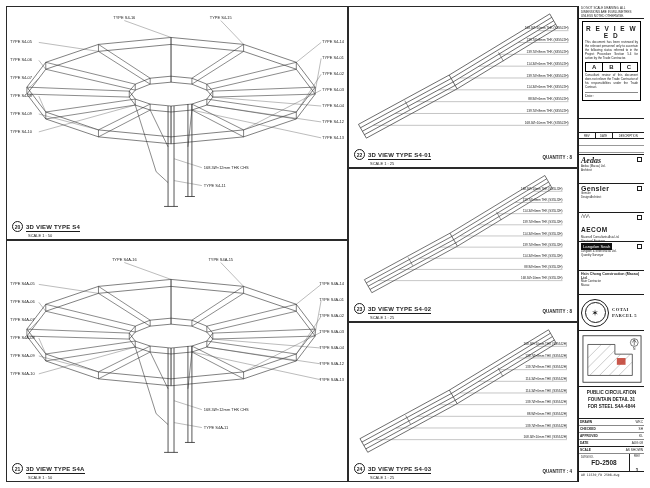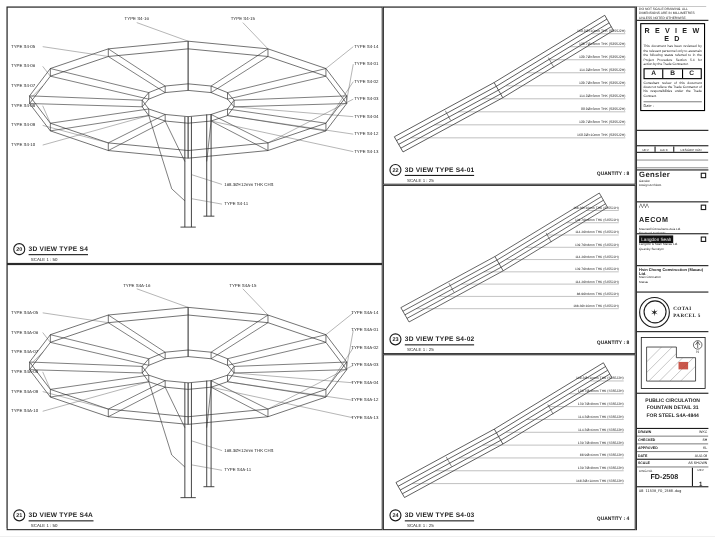--- a/index.html
+++ b/index.html
@@ -289,20 +289,28 @@
     <div class="tb-sec revtab" style="height:22px">
       <div class="revhead">
         <span>REV</span>
         <span>DATE</span>
         <span>DESCRIPTION</span>
       </div>
       <div class="revrow"></div>
       <div class="revrow"></div>
     </div>
 
+    <div class="tb-sec" style="height:29px">
+      <div class="crow">
+        <span class="logo logo-aedas">Aedas</span>
+        <span class="chk"></span>
+      </div>
+      <div class="c-sub">Aedas (Macau) Ltd.</div>
+      <div class="c-sub">Architect</div>
+    </div>
 
     <div class="tb-sec" style="height:29px">
       <div class="crow">
         <span class="logo logo-gensler">Gensler</span>
         <span class="chk"></span>
       </div>
       <div class="c-sub">Gensler</div>
       <div class="c-sub">Design Architect</div>
     </div>
 

